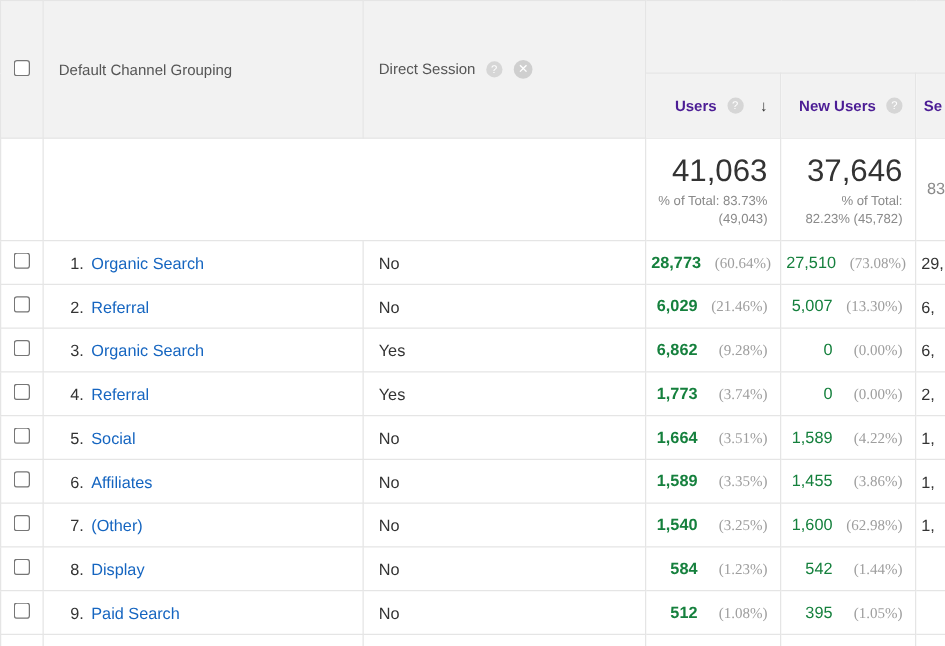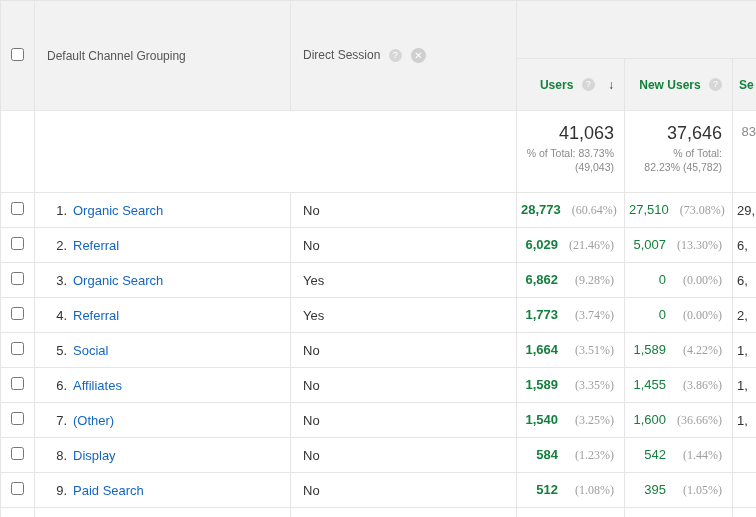--- a/index.html
+++ b/index.html
@@ -43,21 +43,21 @@
     text-align: left;
     margin-top: 28px;
   }
   .hdr-metric {
     padding: 10px 10px 10px 6px;
     text-align: right;
     position: relative;
   }
   .hdr-metric .label {
     font-weight: 600;
-    color: #15803d;
+    color: #4c1d95;
     font-size: 12px;
     display: inline-block;
     vertical-align: middle;
   }
   .help-icon {
     display: inline-block;
     width: 13px;
     height: 13px;
     border-radius: 50%;
     background: #d6d6d6;
@@ -92,21 +92,21 @@
   .summary-row td {
     background: #fff;
     height: 82px;
     vertical-align: top;
   }
   .summary-cell {
     padding: 12px 10px 8px 6px;
     text-align: right;
   }
   .summary-big {
-    font-size: 18px;
+    font-size: 25px;
     color: #333;
     font-weight: 400;
     display: block;
     margin-bottom: 2px;
   }
   .summary-sub {
     font-size: 10.5px;
     color: #8a8a8a;
     line-height: 1.35;
     display: block;
@@ -221,21 +221,21 @@
         <span class="summary-big">41,063</span>
         <span class="summary-sub">% of Total: 83.73%</span>
         <span class="summary-sub">(49,043)</span>
       </td>
       <td class="summary-cell">
         <span class="summary-big">37,646</span>
         <span class="summary-sub">% of Total:</span>
         <span class="summary-sub">82.23% (45,782)</span>
       </td>
       <td class="summary-cell" style="padding-right:0;">
-        <span class="summary-sub" style="font-size:13px;">83</span>
+        <span class="summary-sub" style="font-size:13px;margin-top:19px;">83</span>
       </td>
     </tr>
   </tbody>
 
   <tbody id="rows-body" class="tbody-container">
       <tr class="data-row">
         <td class="chk-cell"><input type="checkbox" style=""></td>
         <td class="dim1-cell"><span class="row-idx">1.</span><span class="channel-link">Organic Search</span></td>
         <td class="dim2-cell">No</td>
         <td class="metric-cell"><span class="metric-val bold">28,773</span><span class="metric-pct">(60.64%)</span></td>
@@ -280,21 +280,21 @@
         <td class="dim2-cell">No</td>
         <td class="metric-cell"><span class="metric-val bold">1,589</span><span class="metric-pct">(3.35%)</span></td>
         <td class="metric-cell"><span class="metric-val">1,455</span><span class="metric-pct">(3.86%)</span></td>
         <td class="sess-cell">1,</td>
       </tr>
       <tr class="data-row">
         <td class="chk-cell"><input type="checkbox" style=""></td>
         <td class="dim1-cell"><span class="row-idx">7.</span><span class="channel-link">(Other)</span></td>
         <td class="dim2-cell">No</td>
         <td class="metric-cell"><span class="metric-val bold">1,540</span><span class="metric-pct">(3.25%)</span></td>
-        <td class="metric-cell"><span class="metric-val">1,600</span><span class="metric-pct">(36.66%)</span></td>
+        <td class="metric-cell"><span class="metric-val">1,600</span><span class="metric-pct">(62.98%)</span></td>
         <td class="sess-cell">1,</td>
       </tr>
       <tr class="data-row">
         <td class="chk-cell"><input type="checkbox" style=""></td>
         <td class="dim1-cell"><span class="row-idx">8.</span><span class="channel-link">Display</span></td>
         <td class="dim2-cell">No</td>
         <td class="metric-cell"><span class="metric-val bold">584</span><span class="metric-pct">(1.23%)</span></td>
         <td class="metric-cell"><span class="metric-val">542</span><span class="metric-pct">(1.44%)</span></td>
         <td class="sess-cell"></td>
       </tr>

